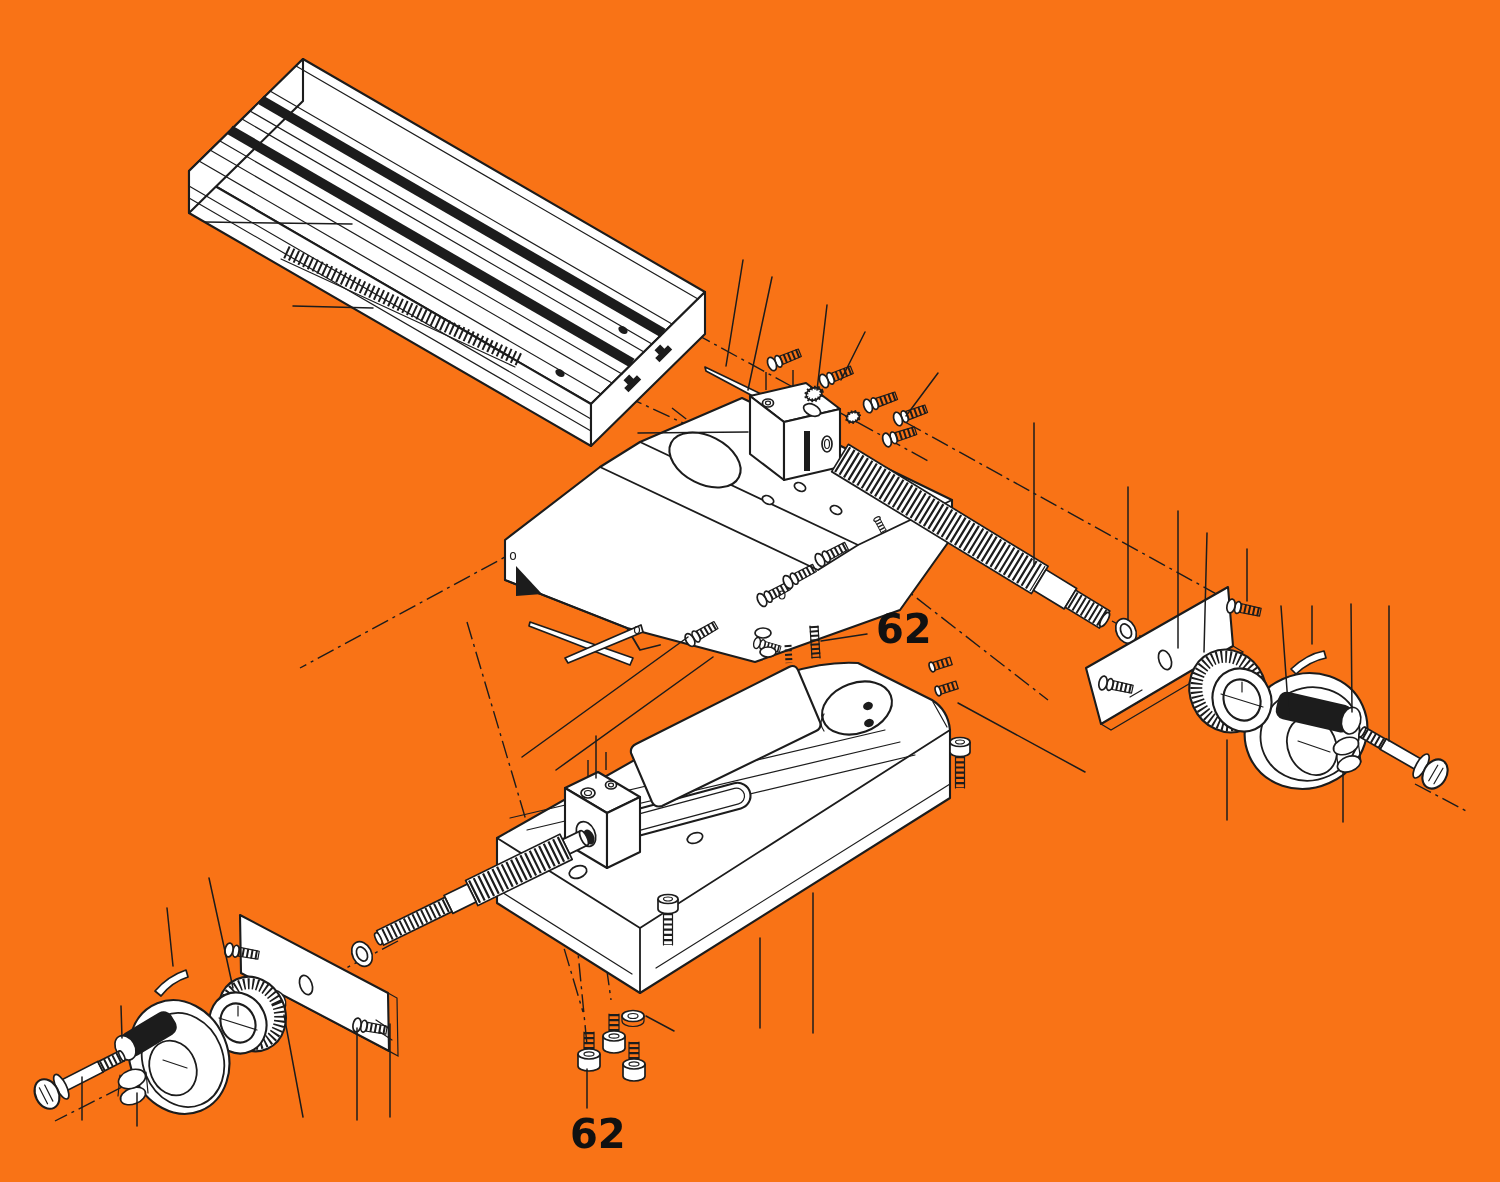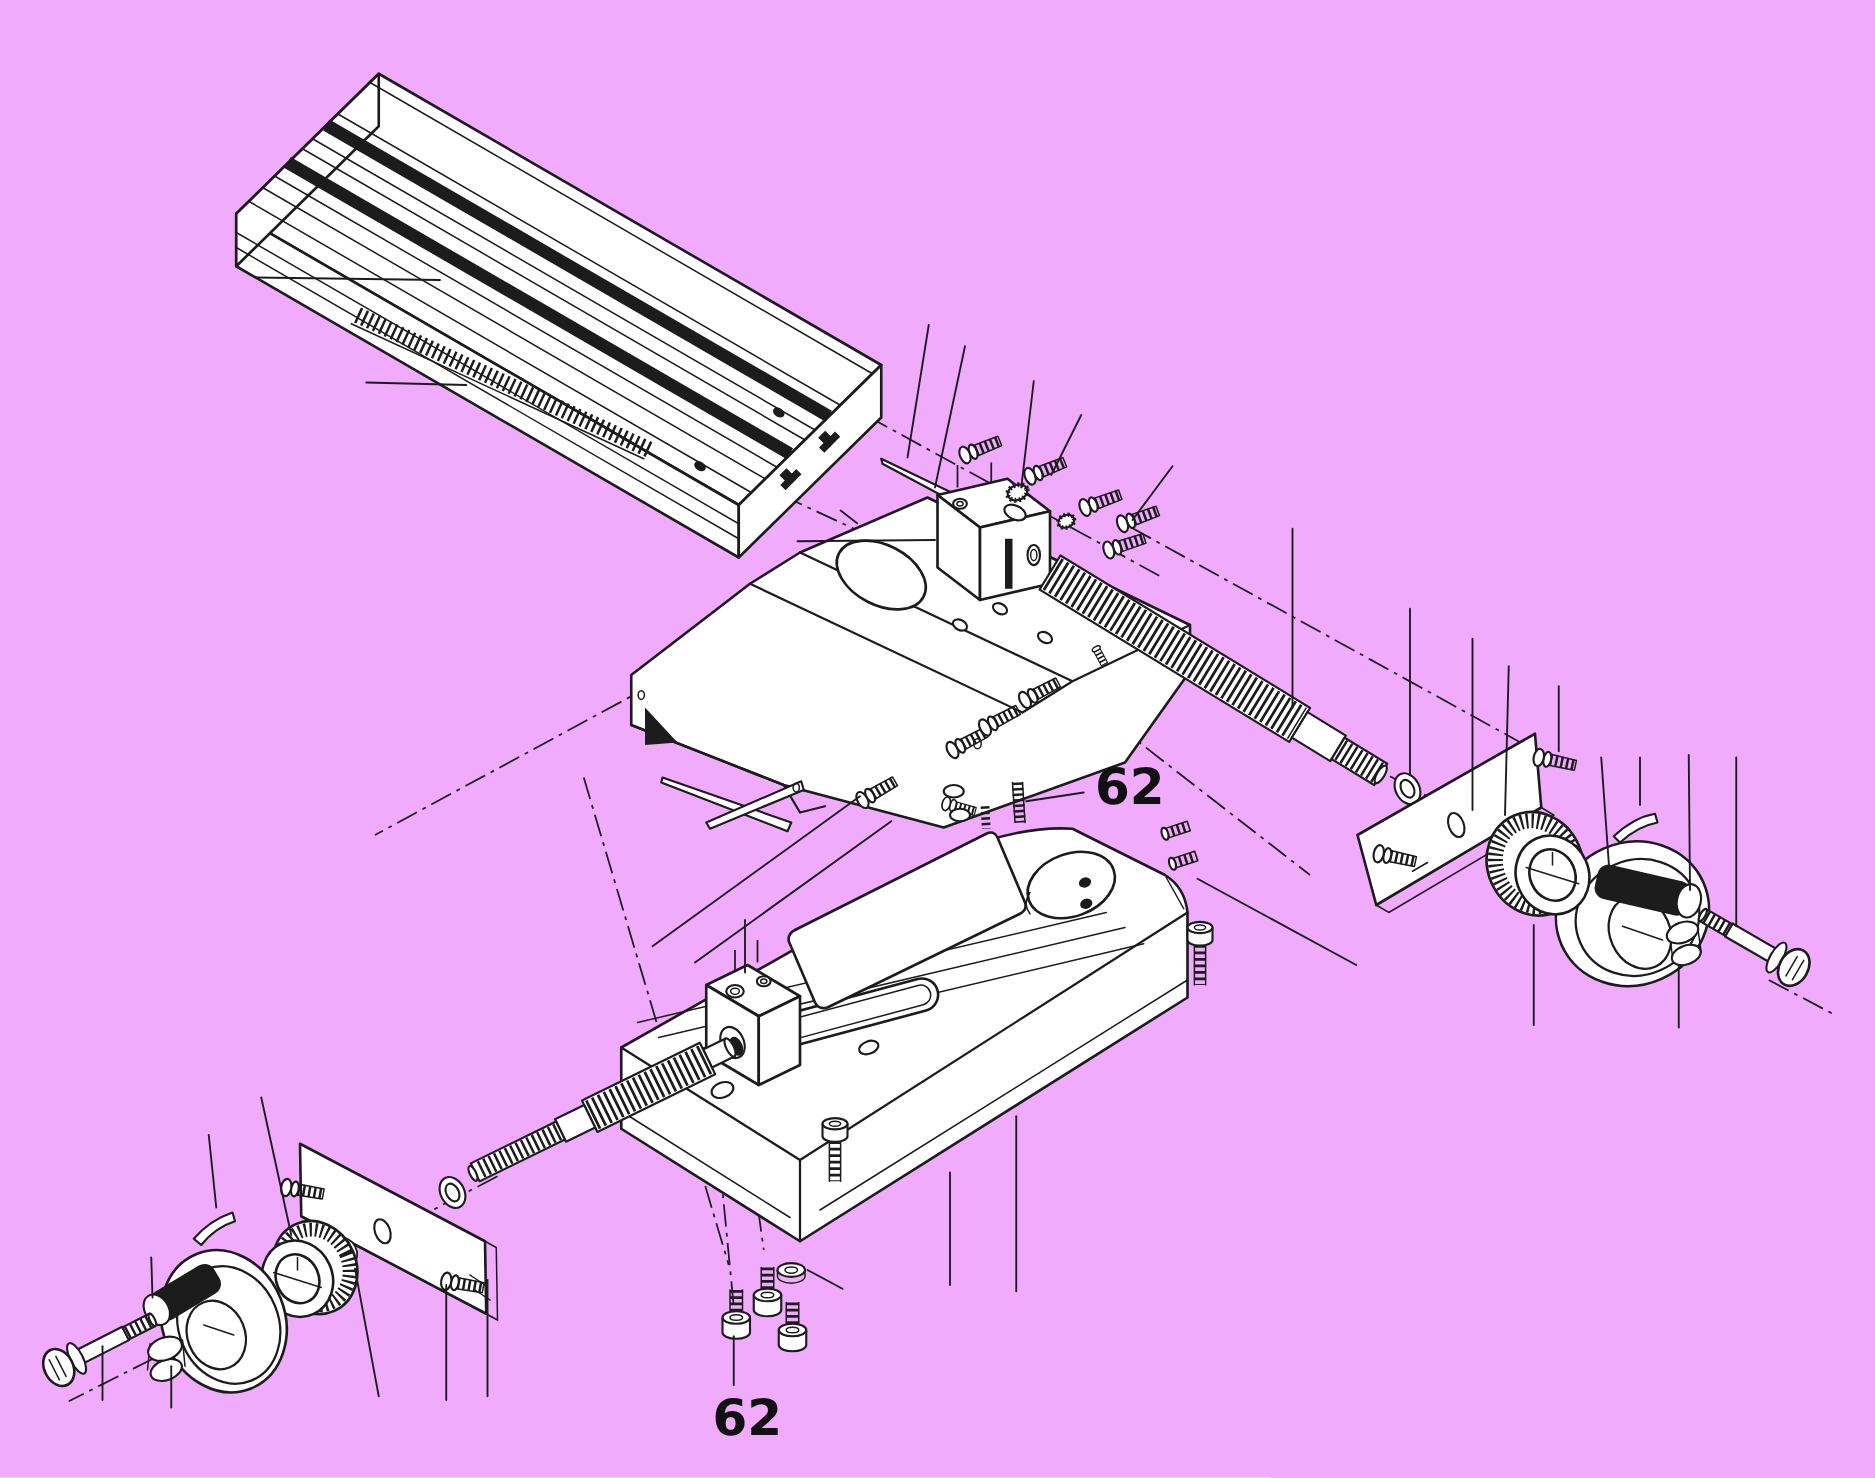--- a/index.html
+++ b/index.html
@@ -1,16 +1,16 @@
 <!DOCTYPE html>
 <html><head>
 <meta charset="utf-8">
 <style>
   html,body{margin:0;padding:0;background:#ffffff;}
-  .stage{position:relative;width:1500px;height:1182px;background:#f0abfc;overflow:hidden;
+  .stage{position:relative;width:1500px;height:1182px;background:#f97316;overflow:hidden;
          font-family:"DejaVu Sans","Liberation Sans",sans-serif;}
   svg{display:block;}
   
   .ln  {fill:none;stroke:#1c1c1c;stroke-width:1.8;stroke-linecap:round;stroke-linejoin:round;}
   .lnt {fill:none;stroke:#1c1c1c;stroke-width:1.2;stroke-linecap:round;}
   .fw  {fill:#ffffff;stroke:#1c1c1c;stroke-width:2.1;stroke-linejoin:round;}
   .fw2 {fill:#ffffff;stroke:#1c1c1c;stroke-width:1.7;stroke-linejoin:round;}
   .blk {fill:#1c1c1c;stroke:none;}
   .thr {fill:none;stroke:#1c1c1c;stroke-linecap:butt;}
   .knurl{fill:none;stroke:#1c1c1c;stroke-linecap:butt;}

